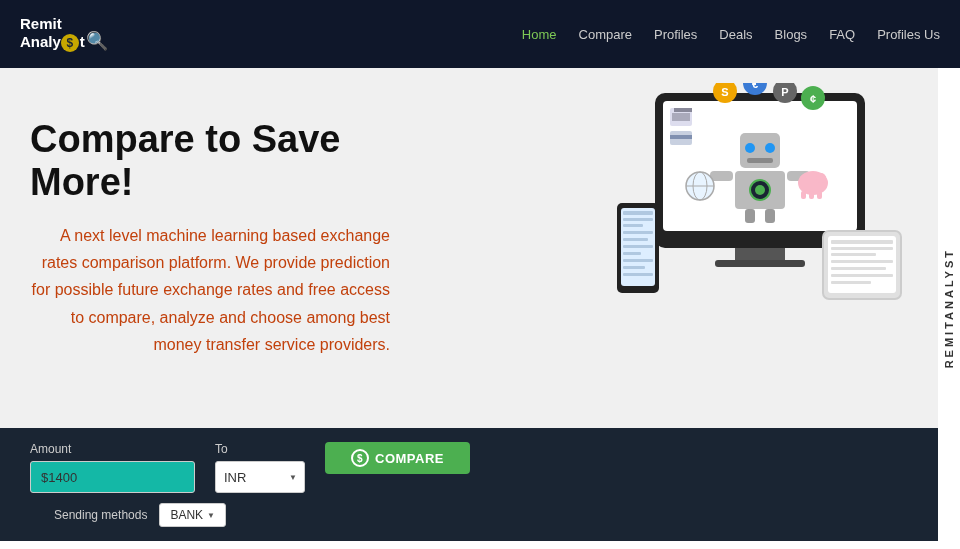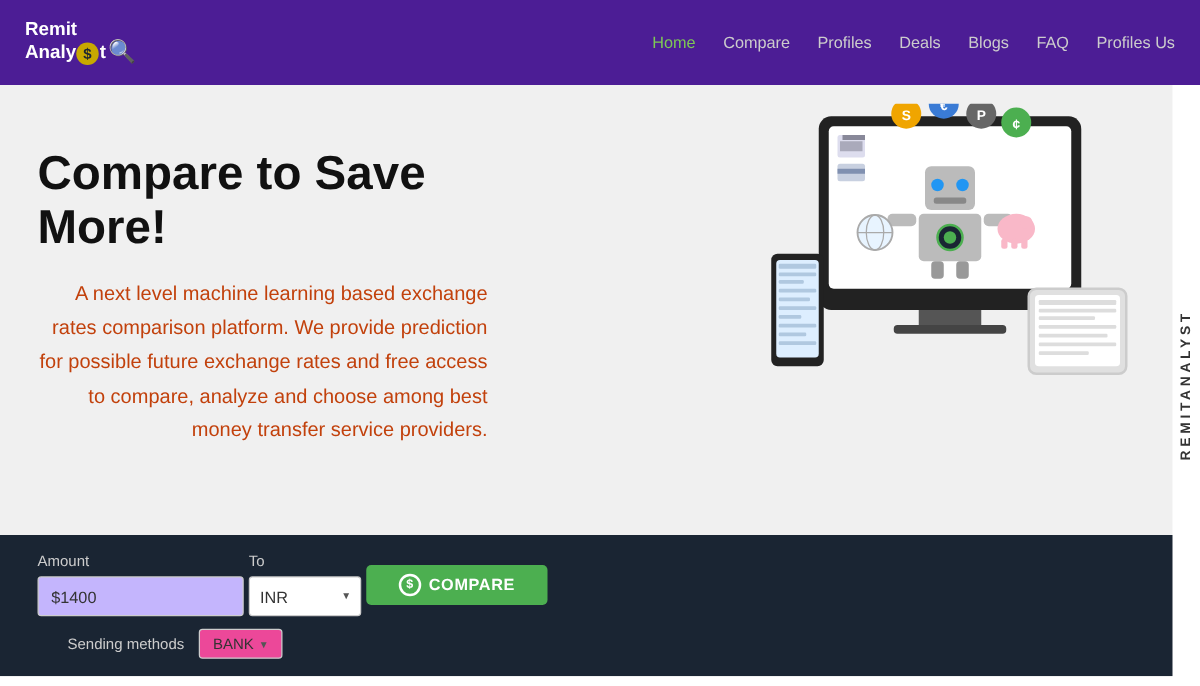--- a/index.html
+++ b/index.html
@@ -1,20 +1,20 @@
 <!DOCTYPE html>
 <html><head>
   <meta charset="utf-8">
   <style>
     * { margin: 0; padding: 0; box-sizing: border-box; }
     body { font-family: Arial, sans-serif; background: #f5f5f5; width: 960px; height: 549px; overflow: hidden; position: relative; }
 
     
     .navbar {
-      background: #4c1d95;
+      background: #0f172a;
       display: flex;
       align-items: center;
       justify-content: space-between;
       padding: 0 20px;
       height: 68px;
       position: relative;
       z-index: 10;
     }
     .logo {
       display: flex;
@@ -114,35 +114,35 @@
     .compare-section {
       background: #1a2533;
       padding: 20px 30px;
       height: 113px;
       display: flex;
       flex-direction: column;
       justify-content: center;
     }
     .form-row {
       display: flex;
-      align-items: center;
-      gap: 4px;
+      align-items: flex-start;
+      gap: 20px;
       margin-bottom: 10px;
     }
     .form-group {
       display: flex;
       flex-direction: column;
       gap: 5px;
     }
     .form-label {
       font-size: 12px;
       color: #ccc;
     }
     .form-input {
-      background: #c4b5fd;
+      background: #14b8a6;
       border: 1px solid #ccc;
       border-radius: 3px;
       padding: 6px 10px;
       font-size: 13px;
       width: 165px;
       height: 32px;
       color: #333;
     }
     .form-select {
       background: #fff;
@@ -203,21 +203,21 @@
       display: flex;
       align-items: center;
       gap: 12px;
       margin-left: 24px;
     }
     .sending-label {
       font-size: 12px;
       color: #ccc;
     }
     .bank-btn {
-      background: #ec4899;
+      background: #ffffff;
       border: 1px solid #ccc;
       border-radius: 3px;
       padding: 4px 10px;
       font-size: 12px;
       cursor: pointer;
       display: flex;
       align-items: center;
       gap: 4px;
       color: #333;
     }

